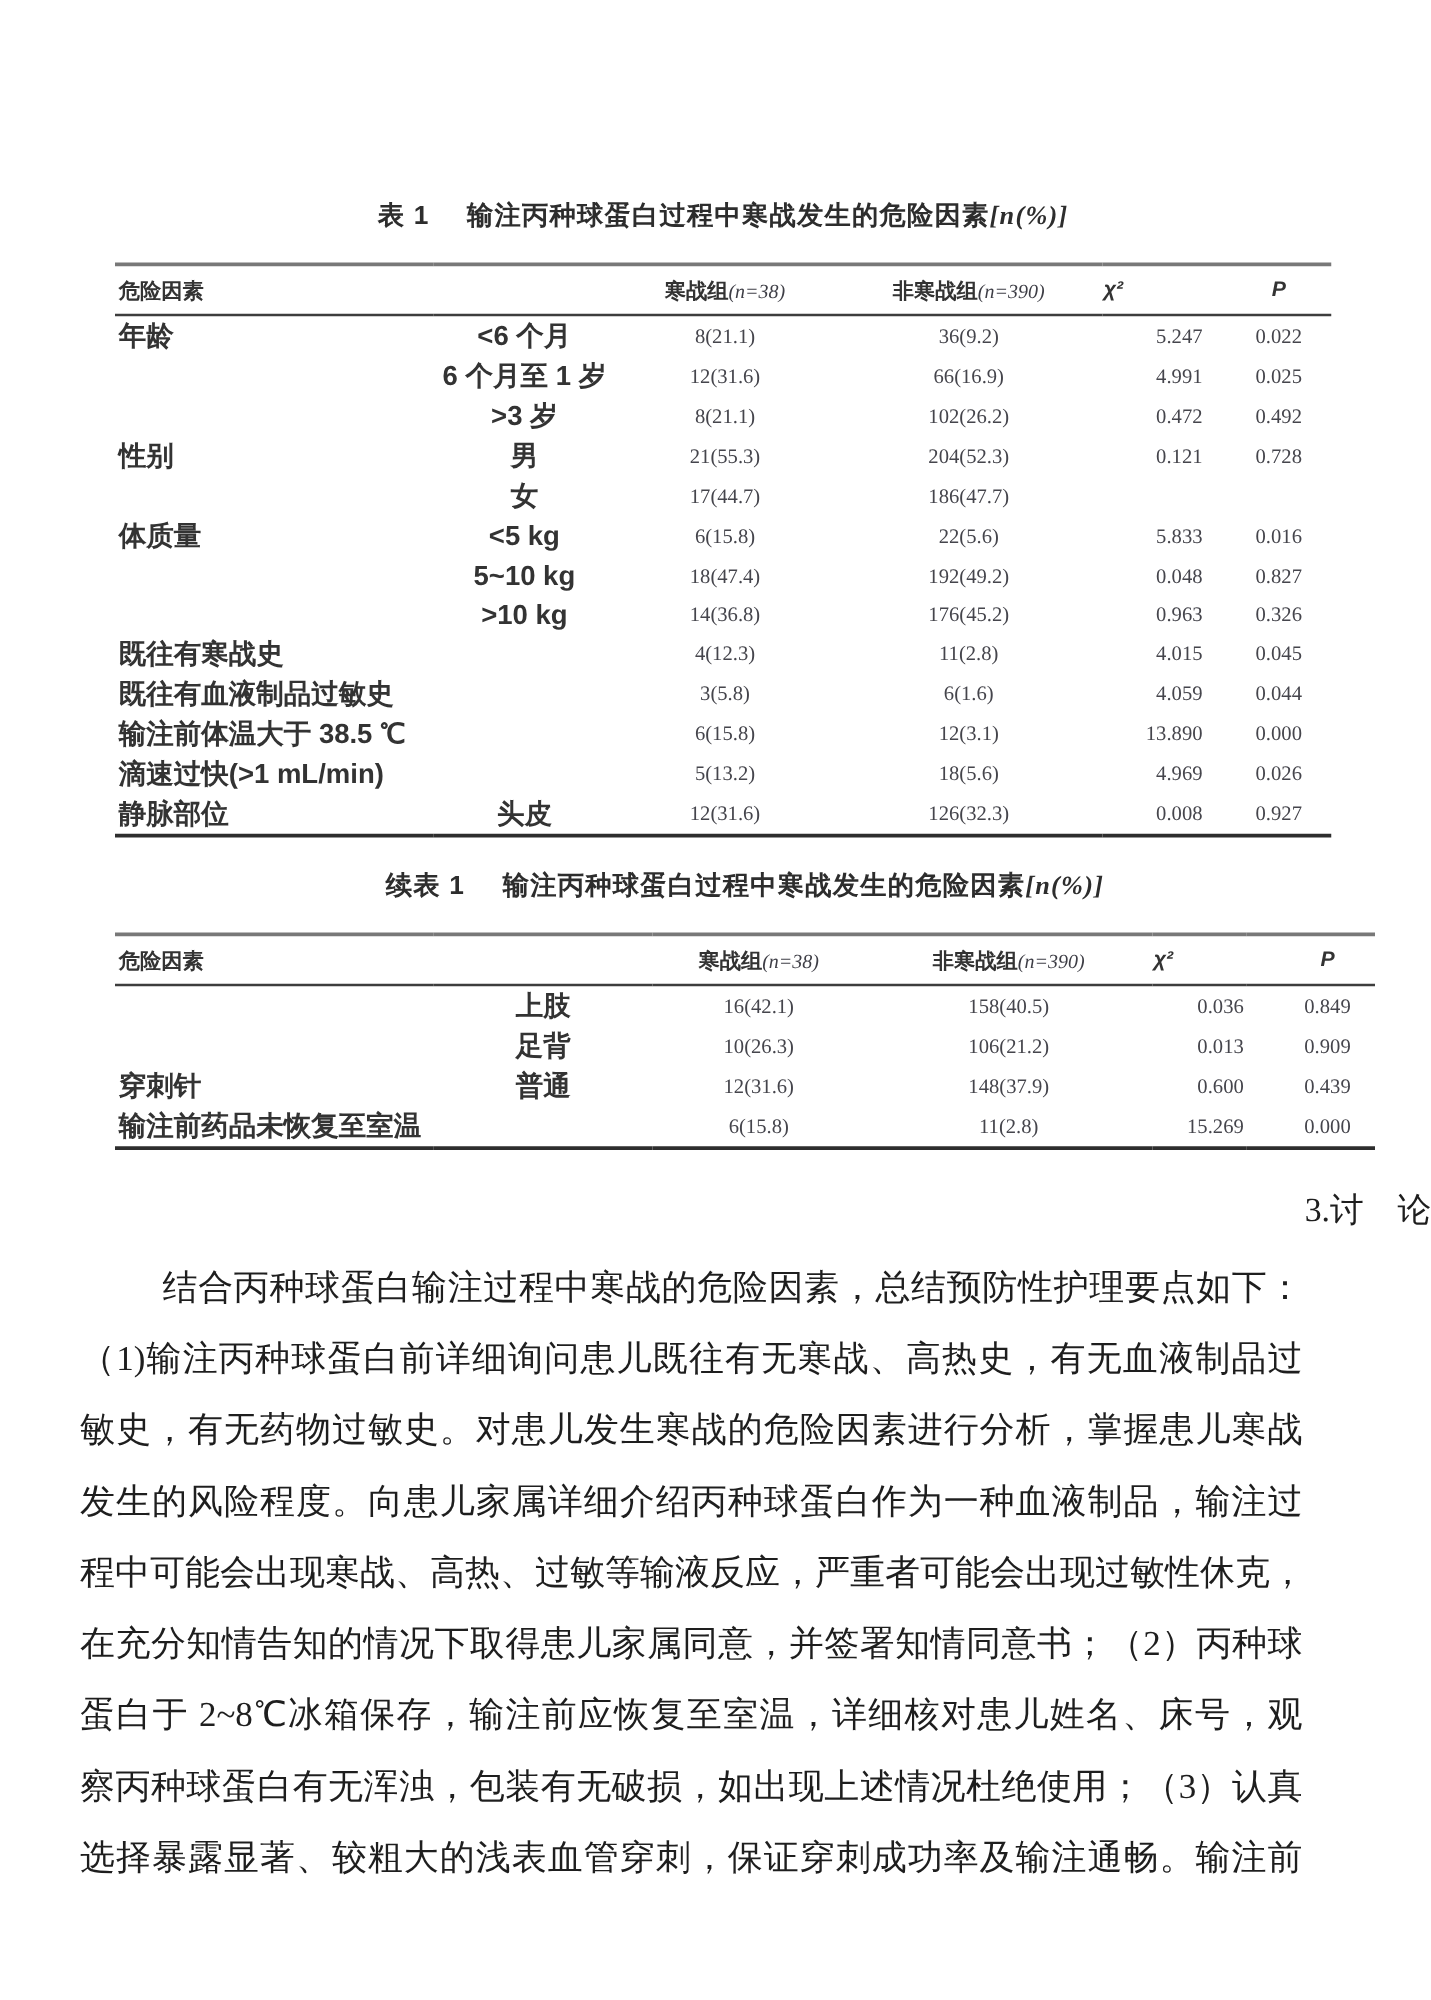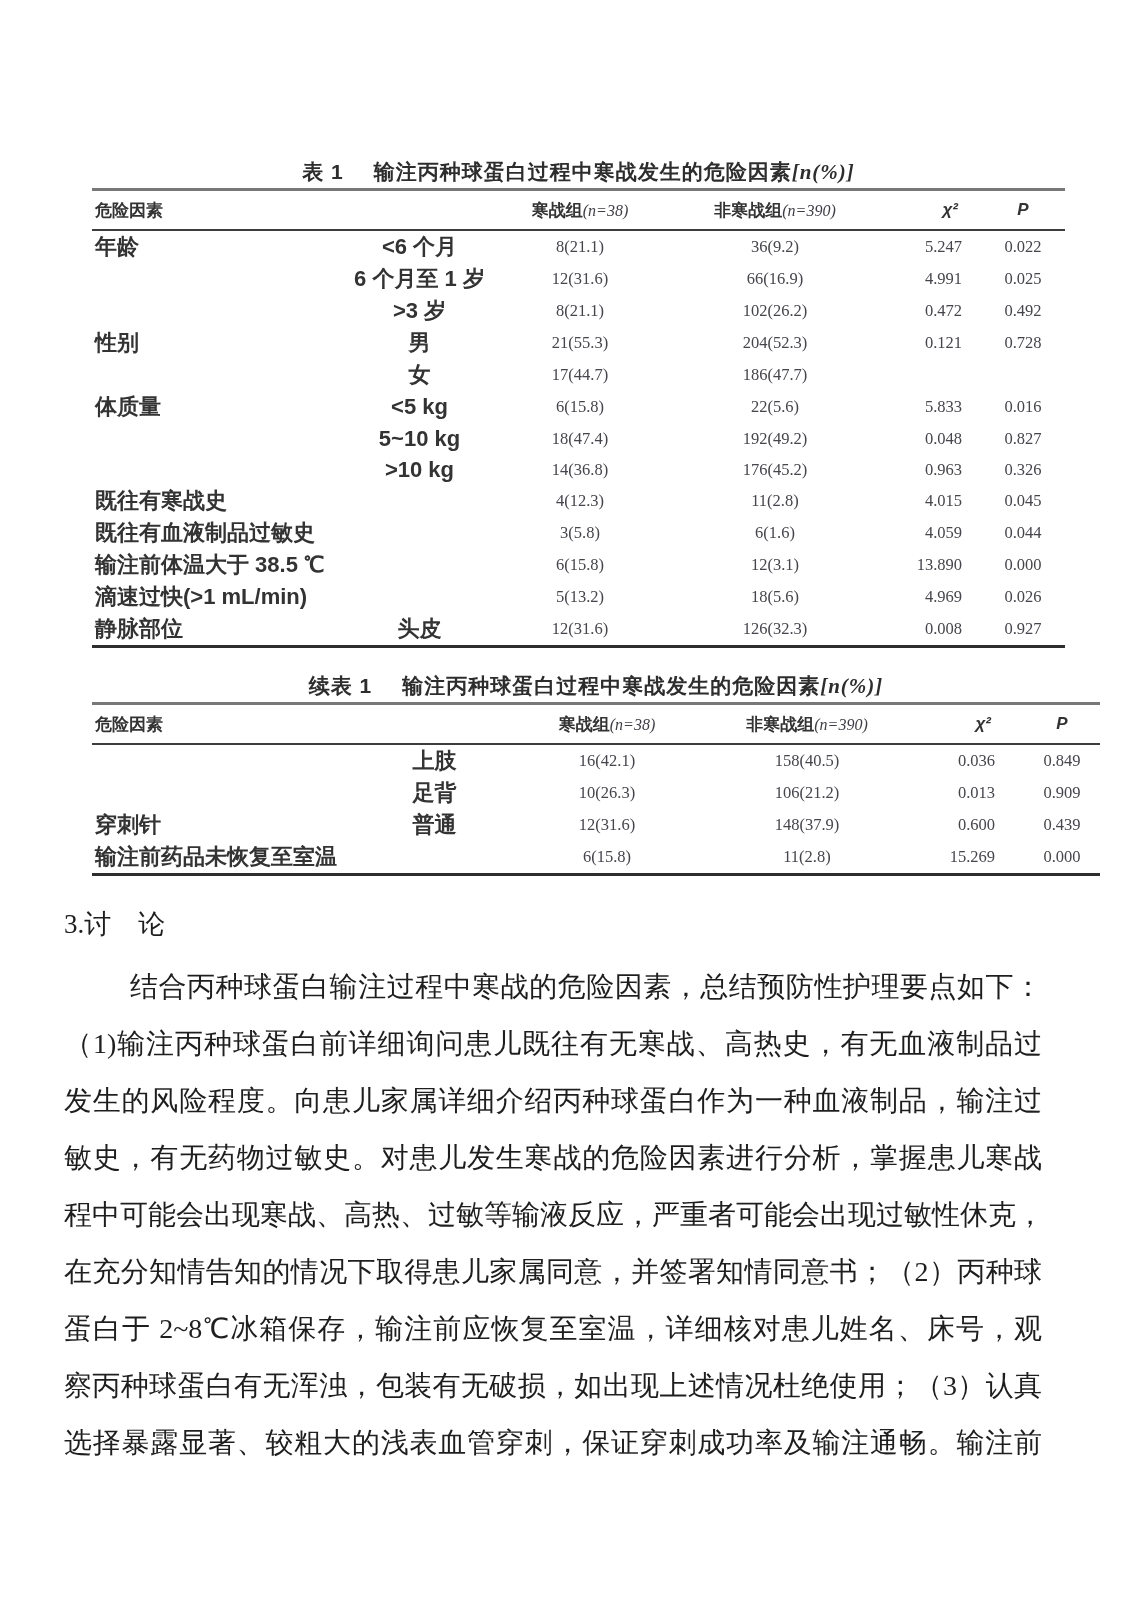--- a/index.html
+++ b/index.html
@@ -7,50 +7,50 @@
   .page{position:relative;width:1145px;height:1600px;background:#ffffff;}
 
   
   .caption{font-family:"Liberation Sans",sans-serif;font-weight:bold;font-size:21px;color:#2d2d2d;text-align:center;letter-spacing:1px;}
   .cap1{margin:158px 0 0 92px;width:973px;}
   .cap2{margin:24px 0 0 92px;width:1008px;}
   .cap-label{margin-right:30px;}
   .cap-unit{font-family:"Liberation Serif",serif;font-style:italic;font-weight:bold;}
 
   
-  table.dtable{border-collapse:collapse;table-layout:fixed;margin-left:92px;margin-top:2px;
+  table.dtable{border-collapse:collapse;table-layout:fixed;margin-left:92px;margin-top:24px;
     border-top:3px solid #787878;border-bottom:3px solid #2e2e2e;}
   .t1{width:973px;}
   .t2{width:1008px;}
   .dtable thead th{border-bottom:2px solid #3d3d3d;height:36px;vertical-align:middle;
     font-family:"Liberation Sans",sans-serif;font-weight:bold;font-size:17px;color:#333333;white-space:nowrap;}
   .h-factor{text-align:left;padding-left:3px;}
   .h-center{text-align:center;}
   .hn{font-family:"Liberation Serif",serif;font-style:italic;font-weight:normal;font-size:16px;color:#3e3e46;}
   .h-chi,.h-p{font-family:"Liberation Serif",serif;font-style:italic;font-weight:bold;font-size:18px;color:#333333;}
-  .h-chi{text-align:right;padding-right:6px;}
+  .h-chi{text-align:left;padding-right:6px;}
   .h-p{text-align:center;}
   .t1 .h-p{padding-left:18px;}
   .t2 .h-p{padding-left:28px;}
 
   .t1 tbody td{height:29px;}
   .t2 tbody td{height:26px;}
   .dtable tbody td{vertical-align:middle;white-space:nowrap;}
   .c-factor,.c-cat{font-family:"Liberation Sans",sans-serif;font-weight:bold;font-size:22px;color:#333333;}
   .c-factor{text-align:left;padding-left:3px;}
   .c-cat{text-align:center;}
   .c-num,.c-chi,.c-p{font-family:"Liberation Serif",serif;font-size:16.5px;color:#45454c;}
   .c-num{text-align:center;}
   .c-chi{text-align:right;padding-right:2px;}
   .c-p{text-align:center;}
   .t1 .c-p{padding-left:18px;}
   .t2 .c-p{padding-left:28px;}
 
   
-  .discussion-heading{margin:30px 0 0 64px;font-size:27px;font-weight:normal;color:#1e1e1e;font-family:"Liberation Serif",serif;}
+  .discussion-heading{margin:30px 0 0 64px;font-size:27px;font-weight:normal;color:#1e1e1e;font-family:"Liberation Serif",serif;text-align:right;}
   .para{margin:16px 0 0 64px;width:978px;font-size:28px;color:#1e1e1e;}
   .pline{height:57px;line-height:57px;text-align:justify;text-align-last:justify;white-space:nowrap;}
   .pline-first{padding-left:66px;}
 </style>
 </head>
 <body>
 
 <div class="page">
 
   <div class="caption cap1">
@@ -239,22 +239,22 @@
         <td class="c-p">0.000</td>
       </tr>
       </tbody>
   </table>
 
   <h2 class="discussion-heading">3.讨　论</h2>
 
   <div class="para">
     <div class="pline pline-first">结合丙种球蛋白输注过程中寒战的危险因素，总结预防性护理要点如下：</div>
     <div class="pline">（1)输注丙种球蛋白前详细询问患儿既往有无寒战、高热史，有无血液制品过</div>
+    <div class="pline">敏史，有无药物过敏史。对患儿发生寒战的危险因素进行分析，掌握患儿寒战</div>
     <div class="pline">发生的风险程度。向患儿家属详细介绍丙种球蛋白作为一种血液制品，输注过</div>
-    <div class="pline">敏史，有无药物过敏史。对患儿发生寒战的危险因素进行分析，掌握患儿寒战</div>
     <div class="pline">程中可能会出现寒战、高热、过敏等输液反应，严重者可能会出现过敏性休克，</div>
     <div class="pline">在充分知情告知的情况下取得患儿家属同意，并签署知情同意书；（2）丙种球</div>
     <div class="pline">蛋白于 2~8℃冰箱保存，输注前应恢复至室温，详细核对患儿姓名、床号，观</div>
     <div class="pline">察丙种球蛋白有无浑浊，包装有无破损，如出现上述情况杜绝使用；（3）认真</div>
     <div class="pline">选择暴露显著、较粗大的浅表血管穿刺，保证穿刺成功率及输注通畅。输注前</div>
   </div>
 
 </div>
 
 </body></html>

